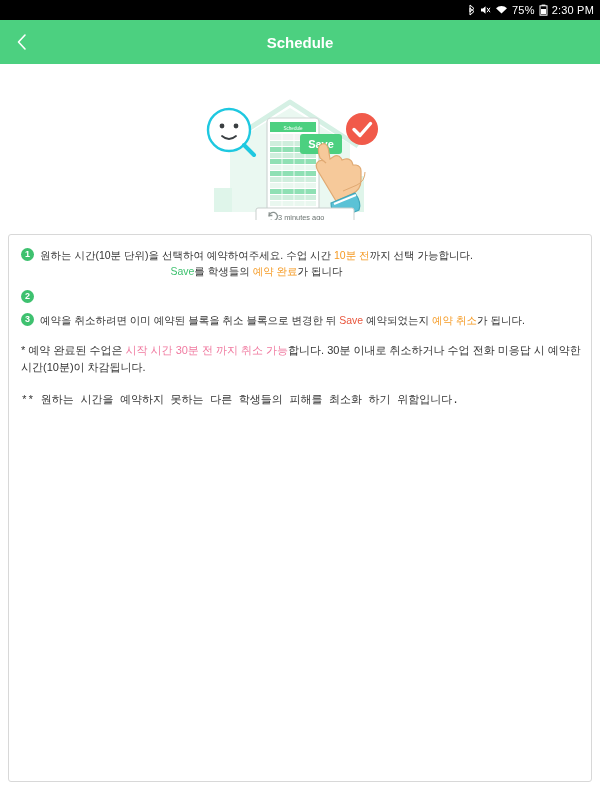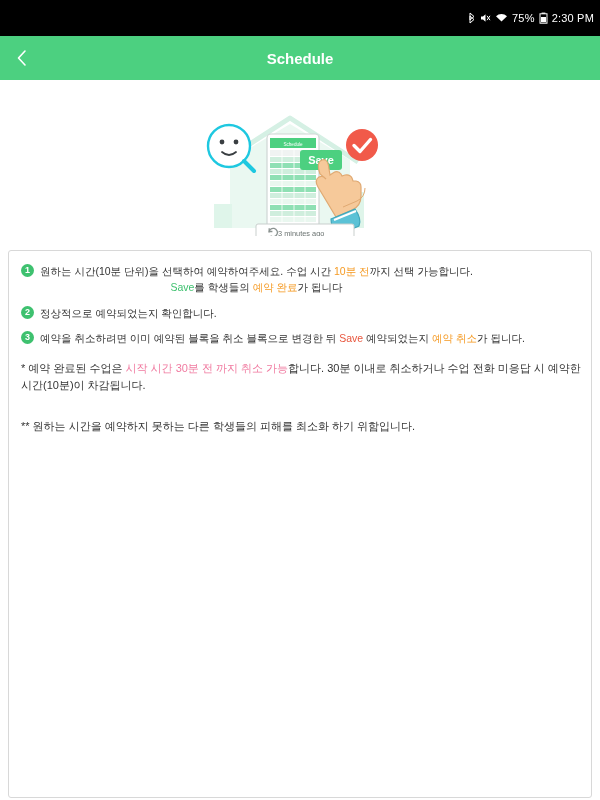--- a/index.html
+++ b/index.html
@@ -7,21 +7,21 @@
   body {
     width: 600px;
     height: 800px;
     background: #ffffff;
     font-family: "Liberation Sans", sans-serif;
     overflow: hidden;
   }
 
   
   .statusbar {
-    height: 36px;
+    height: 20px;
     background: #000000;
     display: flex;
     align-items: center;
     justify-content: flex-end;
     padding: 0 6px;
     color: #ffffff;
     font-size: 11px;
     gap: 4px;
   }
   .statusbar .sb-icon { display: inline-flex; align-items: center; }
@@ -233,32 +233,31 @@
     <div class="badge">1</div>
     <div class="step-body">
       <span>원하는 시간(10분 단위)을 선택하여 예약하여주세요. 수업 시간 </span><span class="hl-orange">10분 전</span><span>까지 선택 가능합니다.</span>
       <br>
       <span class="hl-green">Save</span><span>를 학생들의 </span><span class="hl-orange">예약 완료</span><span>가 됩니다</span>
     </div>
   </div>
 
   <div class="step">
     <div class="badge">2</div>
-    <div class="step-body">정상적으로 예약되었는지 확인합니다.</div>
   </div>
 
   <div class="step">
     <div class="badge">3</div>
     <div class="step-body">
       <span>예약을 취소하려면 이미 예약된 블록을 취소 블록으로 변경한 뒤 </span><span class="hl-red">Save</span><span> 예약되었는지 </span><span class="hl-orange">예약 취소</span><span>가 됩니다.</span>
     </div>
   </div>
 
   <div class="note" style="margin-top:14px;">
     <span>* 예약 완료된 수업은 </span><span class="hl-pink">시작 시간 30분 전 까지 취소 가능</span><span>합니다. 30분 이내로 취소하거나 수업 전화 미응답 시 예약한 시간(10분)이 차감됩니다.</span>
   </div>
 
-  <div class="note" style="margin-top:24px;">
+  <div class="note" style="margin-top:16px;font-family:Liberation Mono, monospace;">
     <span>** 원하는 시간을 예약하지 못하는 다른 학생들의 피해를 최소화 하기 위함입니다.</span>
   </div>
 
 
 </div>
 
 </body></html>

